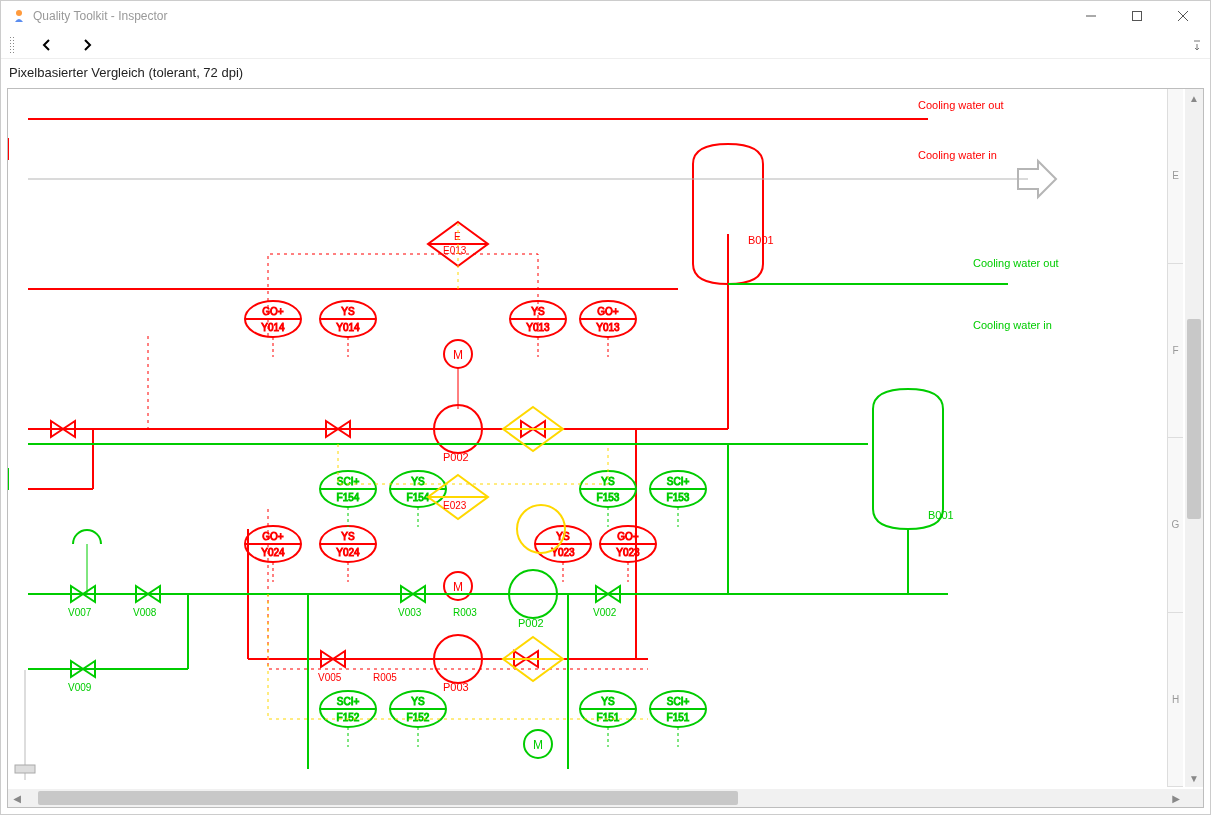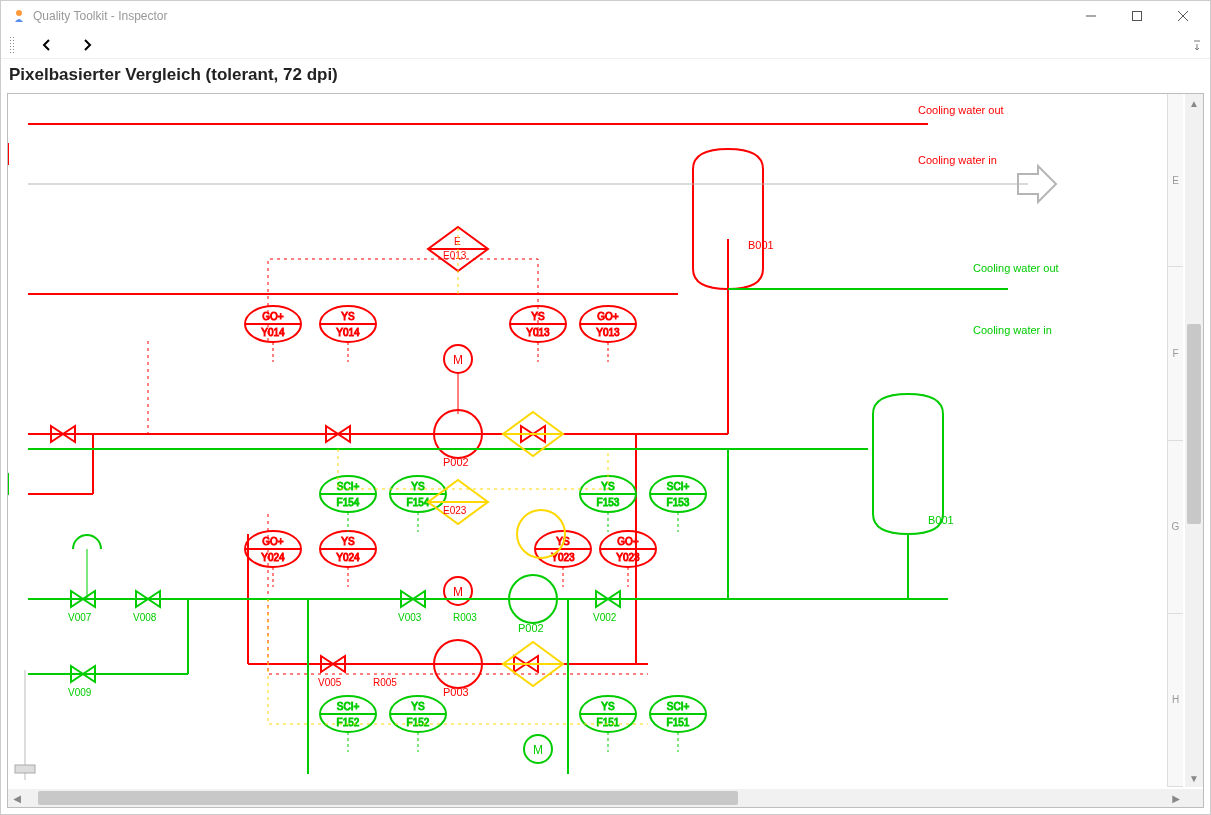--- a/index.html
+++ b/index.html
@@ -8,21 +8,21 @@
   .titlebar { height: 30px; display: flex; align-items: center; padding: 0 4px; background: #fff; color: #888; justify-content: space-between; }
   .titlebar .app-icon { width: 16px; height: 16px; margin: 0 6px; }
   .titlebar .title { flex: 1; font-size: 12px; color: #999; }
   .win-controls { display: flex; }
   .win-btn { width: 46px; height: 30px; display: flex; align-items: center; justify-content: center; color: #666; }
   .toolbar { height: 28px; display: flex; align-items: center; padding: 0 8px; gap: 16px; border-bottom: 1px solid #eee; position: relative; }
   .toolbar .grip { width: 6px; height: 18px; background-image: radial-gradient(#888 1px, transparent 1px); background-size: 3px 3px; margin-right: 4px; }
   .nav-btn { width: 24px; height: 24px; display: flex; align-items: center; justify-content: center; cursor: pointer; }
   .overflow { position: absolute; right: 6px; top: 2px; width: 14px; height: 24px; display:flex; align-items:center; justify-content:center; color:#777;}
   .header { padding: 6px 8px 4px; }
-  .header h1 { margin: 0; font-size: 17px; font-weight: 700; }
+  .header h1 { margin: 0; font-size: 13px; font-weight: 400; }
   .header .subtitle { font-size: 12px; color: #333; margin-top: 2px; }
   .viewer { flex: 1; margin: 4px 6px 6px; border: 1px solid #bdbdbd; position: relative; overflow: hidden; background: #fff; }
   .canvas { position: absolute; left: 0; top: 0; right: 36px; bottom: 20px; overflow: hidden; background: #fff; }
   .ruler-right { position: absolute; right: 20px; top: 0; bottom: 20px; width: 16px; background: #f8f8f8; border-left: 1px solid #ddd; display:flex; flex-direction:column; }
   .ruler-cell { flex:1; border-bottom:1px solid #ddd; display:flex; align-items:center; justify-content:center; font-size:10px; color:#999; }
   .vscroll { position: absolute; right: 0; top: 0; bottom: 20px; width: 18px; background: #f1f1f1; }
   .vscroll .thumb { position: absolute; left: 2px; right: 2px; top: 230px; height: 200px; background: #c8c8c8; border-radius: 2px; }
   .vscroll .arrow { position:absolute; left:0; right:0; height:18px; display:flex; align-items:center; justify-content:center; color:#888; font-size:10px;}
   .vscroll .arrow.up { top:0; } .vscroll .arrow.down { bottom:0; }
   .hscroll { position: absolute; left: 0; right: 0; bottom: 0; height: 18px; background: #f1f1f1; }

